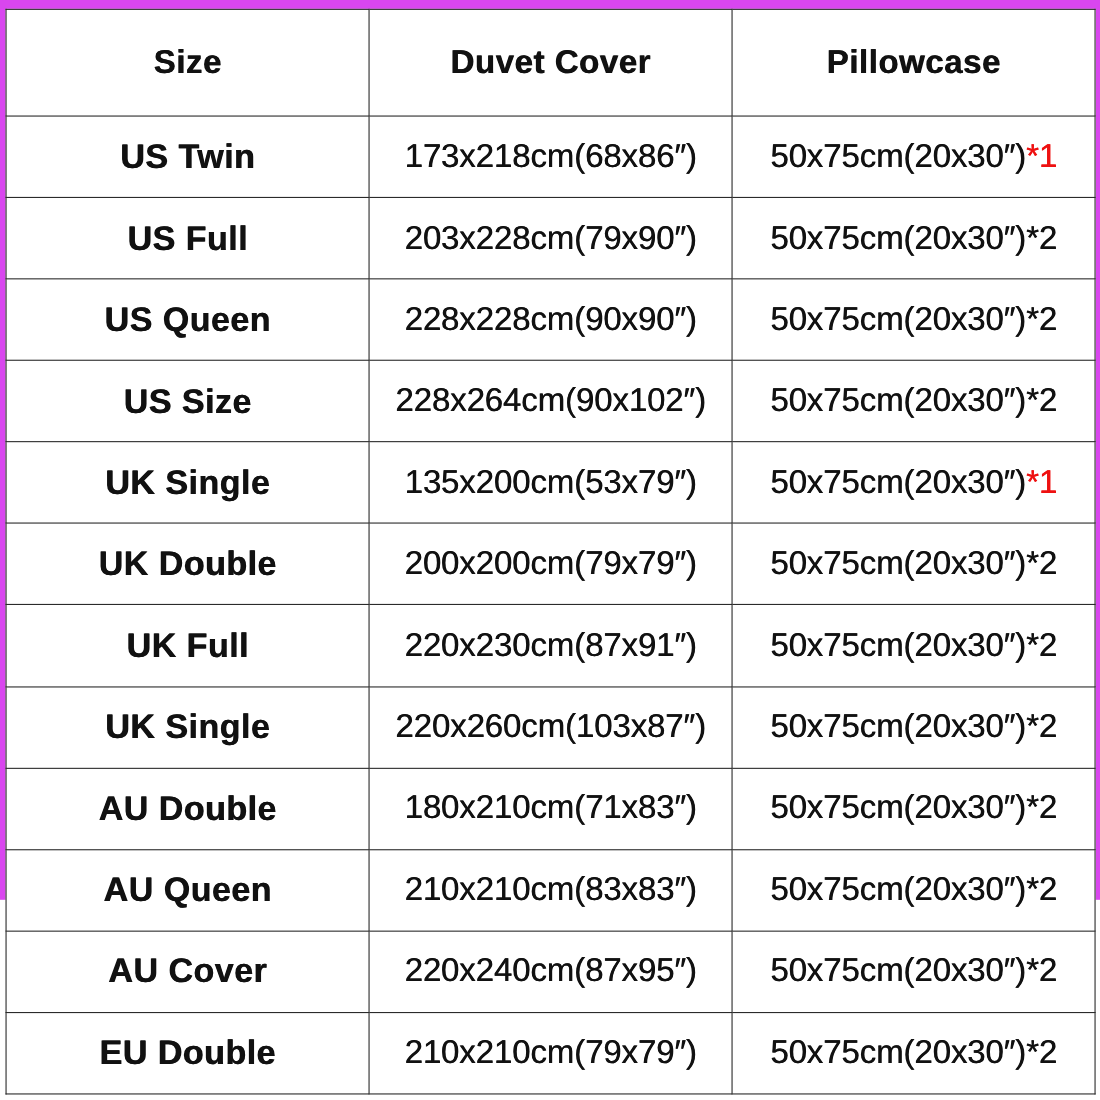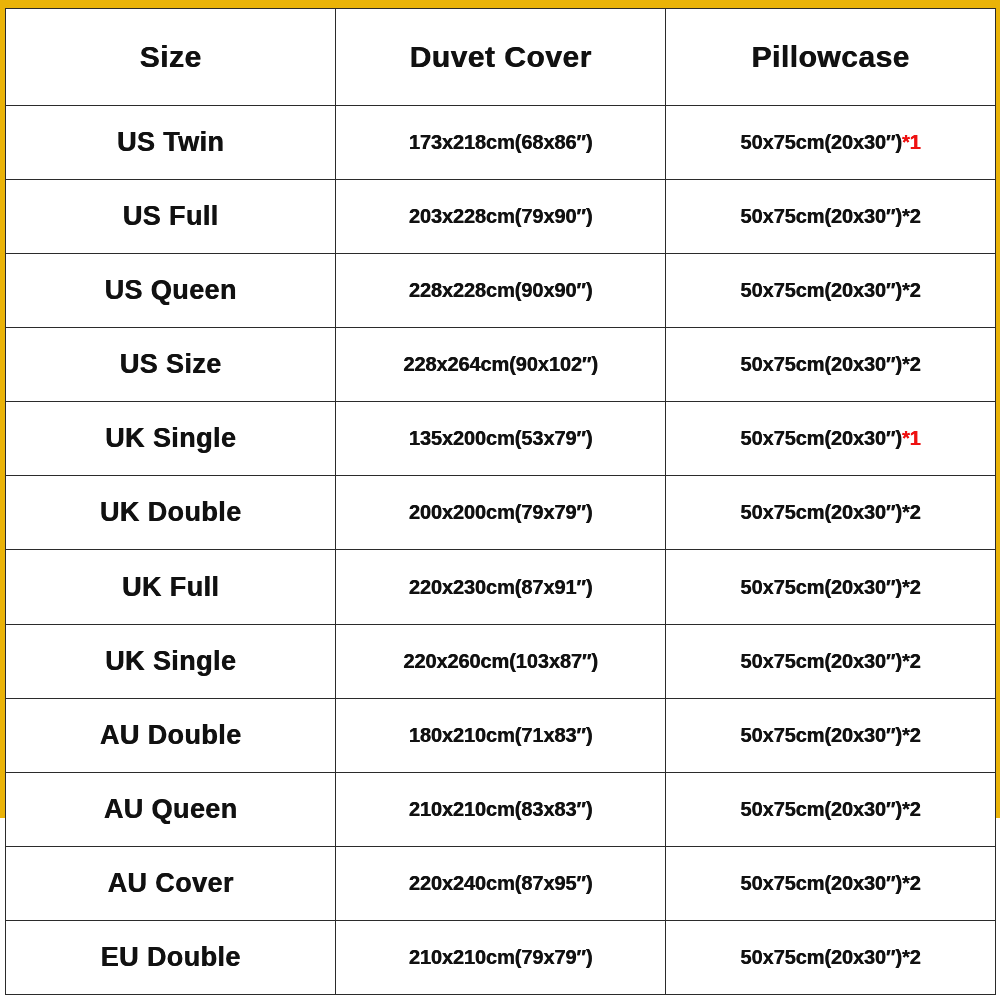--- a/index.html
+++ b/index.html
@@ -11,21 +11,21 @@
     width: 1000px;
     height: 1000px;
     font-family: "Liberation Sans", sans-serif;
     -webkit-font-smoothing: antialiased;
   }
 
   .sheet {
     position: relative;
     width: 1000px;
     height: 818px;
-    background: #eab308;
+    background: #d946ef;
     box-sizing: border-box;
     padding-left: 40px;
   }
 
   .size-table {
     position: absolute;
     left: 5px;
     top: 8px;
     width: 990px;
     height: 987px;
@@ -57,29 +57,29 @@
     font-family: "Liberation Sans", sans-serif;
     font-stretch: condensed;
     text-shadow: 0.6px 0 0 #111111;
   }
 
   
   .size-table tbody tr { height: 64px; }
 
   .cell-size {
     font-weight: bold;
-    font-size: 27px;
+    font-size: 31px;
     letter-spacing: 0.4px;
     font-stretch: condensed;
     text-shadow: 0.55px 0 0 #111111;
   }
 
   .cell-dim {
-    font-weight: bold;
-    font-size: 20px;
+    font-weight: normal;
+    font-size: 30px;
     letter-spacing: -0.1px;
     font-stretch: condensed;
     text-shadow: 0.45px 0 0 #111111;
     white-space: nowrap;
   }
 
   .qty-red {
     color: #ee1111;
     text-shadow: 0.45px 0 0 #ee1111;
   }

